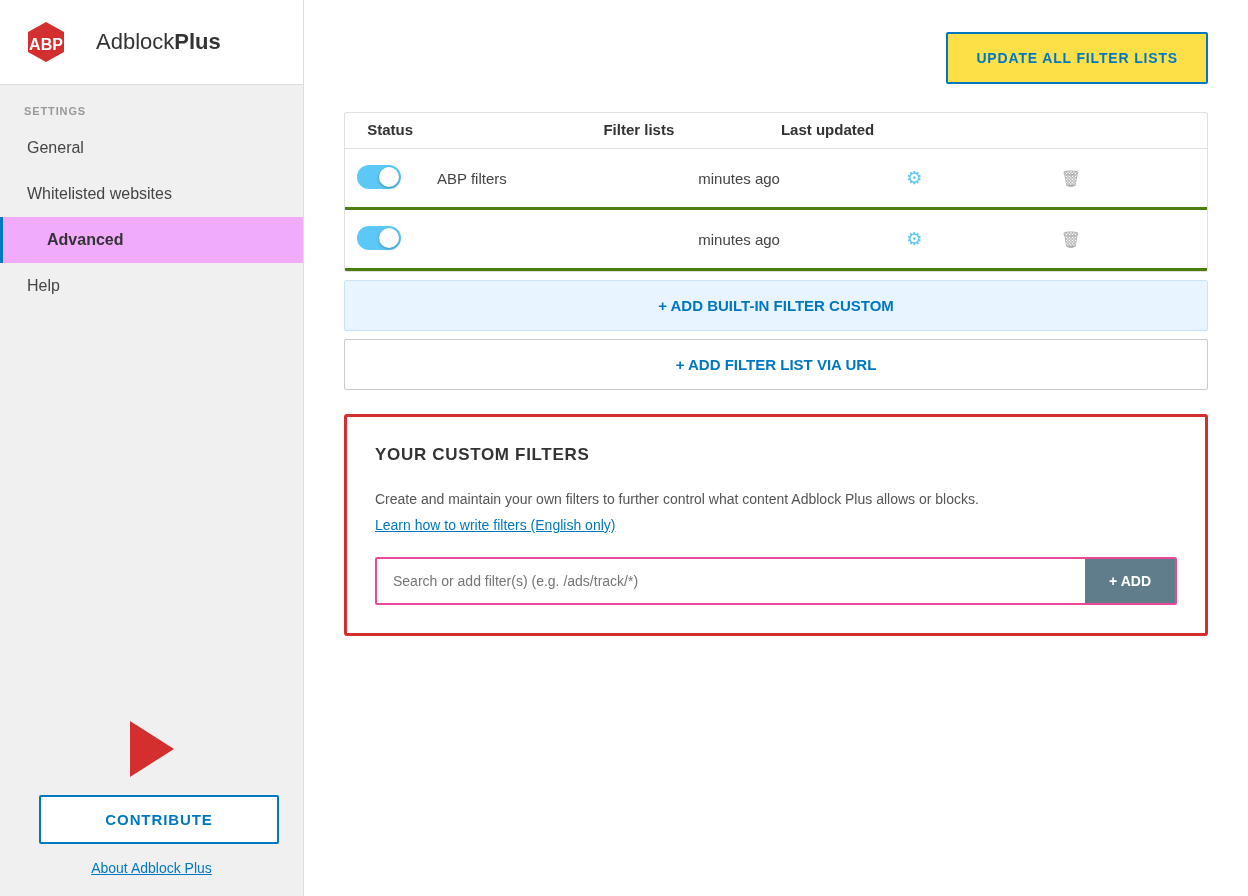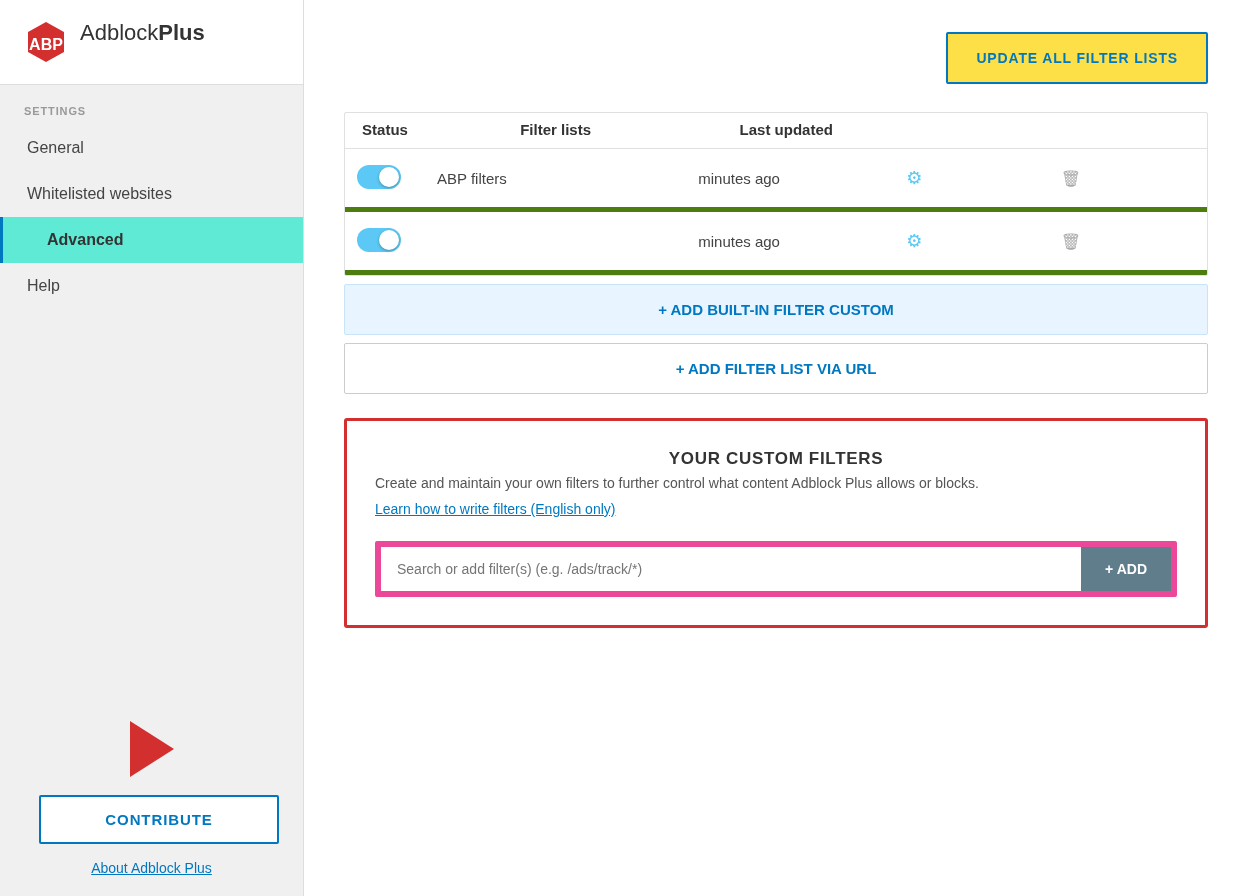--- a/index.html
+++ b/index.html
@@ -11,23 +11,23 @@
       min-width: 304px;
       background: #f0f0f0;
       display: flex;
       flex-direction: column;
       border-right: 1px solid #ddd;
       height: 896px;
     }
 
     .sidebar-logo {
       display: flex;
-      align-items: flex-start;
+      align-items: center;
       padding: 20px 24px;
-      gap: 12px;
+      gap: 28px;
       background: #fff;
       border-bottom: 1px solid #ddd;
     }
 
     .abp-logo {
       width: 44px;
       height: 44px;
     }
 
     .logo-text {
@@ -51,21 +51,21 @@
     .nav-item {
       padding: 14px 24px;
       font-size: 16px;
       color: #444;
       cursor: pointer;
       border-left: 3px solid transparent;
     }
     .nav-item.active {
       font-weight: 700;
       color: #333;
-      background: #5eead4;
+      background: #f0abfc;
       border-left: 3px solid #0078c1;
       padding-left: 44px;
     }
 
     .sidebar-spacer { flex: 1; }
 
     .arrow-hint {
       display: flex;
       justify-content: center;
       align-items: center;
@@ -133,33 +133,33 @@
     }
 
     
     .filter-table {
       width: 100%;
       border-collapse: collapse;
       margin-bottom: 0;
     }
 
     .filter-table thead th {
-      text-align: center;
+      text-align: right;
       font-size: 15px;
       font-weight: 700;
       color: #333;
       padding: 8px 12px 10px 12px;
       border-bottom: none;
     }
     .filter-table thead th:first-child { width: 80px; }
     .filter-table thead th:nth-child(3) { width: 200px; }
 
     .filter-table tbody tr {
       border-top: 1px solid #e0e0e0;
-      border-bottom: 5px solid #4d7c0f;
+      border-bottom: 3px solid #4d7c0f;
       margin-top: 24px;
     }
 
     .filter-table tbody td {
       padding: 14px 12px;
       font-size: 15px;
       color: #444;
       vertical-align: middle;
     }
 
@@ -224,22 +224,21 @@
       padding: 28px 28px 28px 28px;
       background: #fff;
     }
 
     .custom-filters-title {
       font-size: 17px;
       font-weight: 700;
       color: #333;
       letter-spacing: 0.04em;
       text-transform: uppercase;
-      margin-bottom: 4px;
-      text-align: center;
+      margin-bottom: 24px;
     }
 
     .custom-filters-desc {
       font-size: 14px;
       color: #555;
       margin-bottom: 6px;
       line-height: 1.5;
     }
 
     .custom-filters-link {
@@ -256,21 +255,21 @@
       font-weight: 700;
       color: #333;
       letter-spacing: 0.06em;
       text-transform: uppercase;
       margin-bottom: 10px;
     }
 
     .filter-input-row {
       display: flex;
       gap: 0;
-      border: 6px solid #ec4899;
+      border: 2px solid #ec4899;
       border-radius: 2px;
       overflow: hidden;
     }
 
     .filter-input {
       flex: 1;
       padding: 14px 16px;
       font-size: 14px;
       color: #999;
       border: none;

